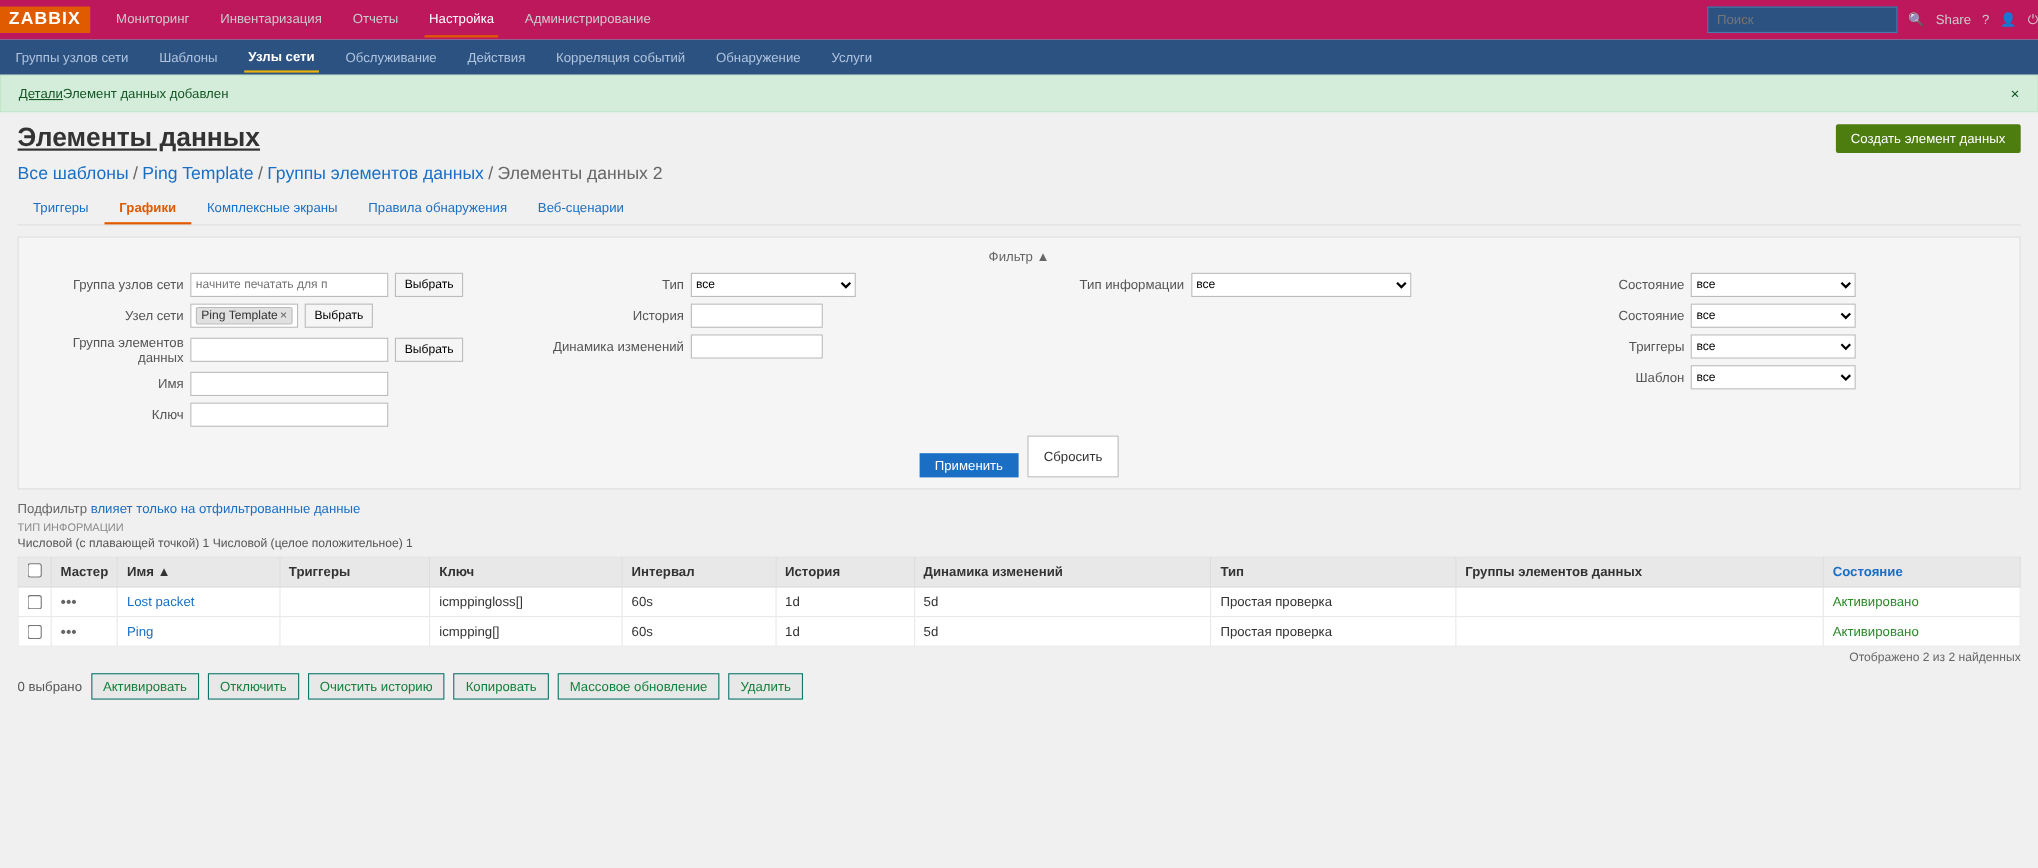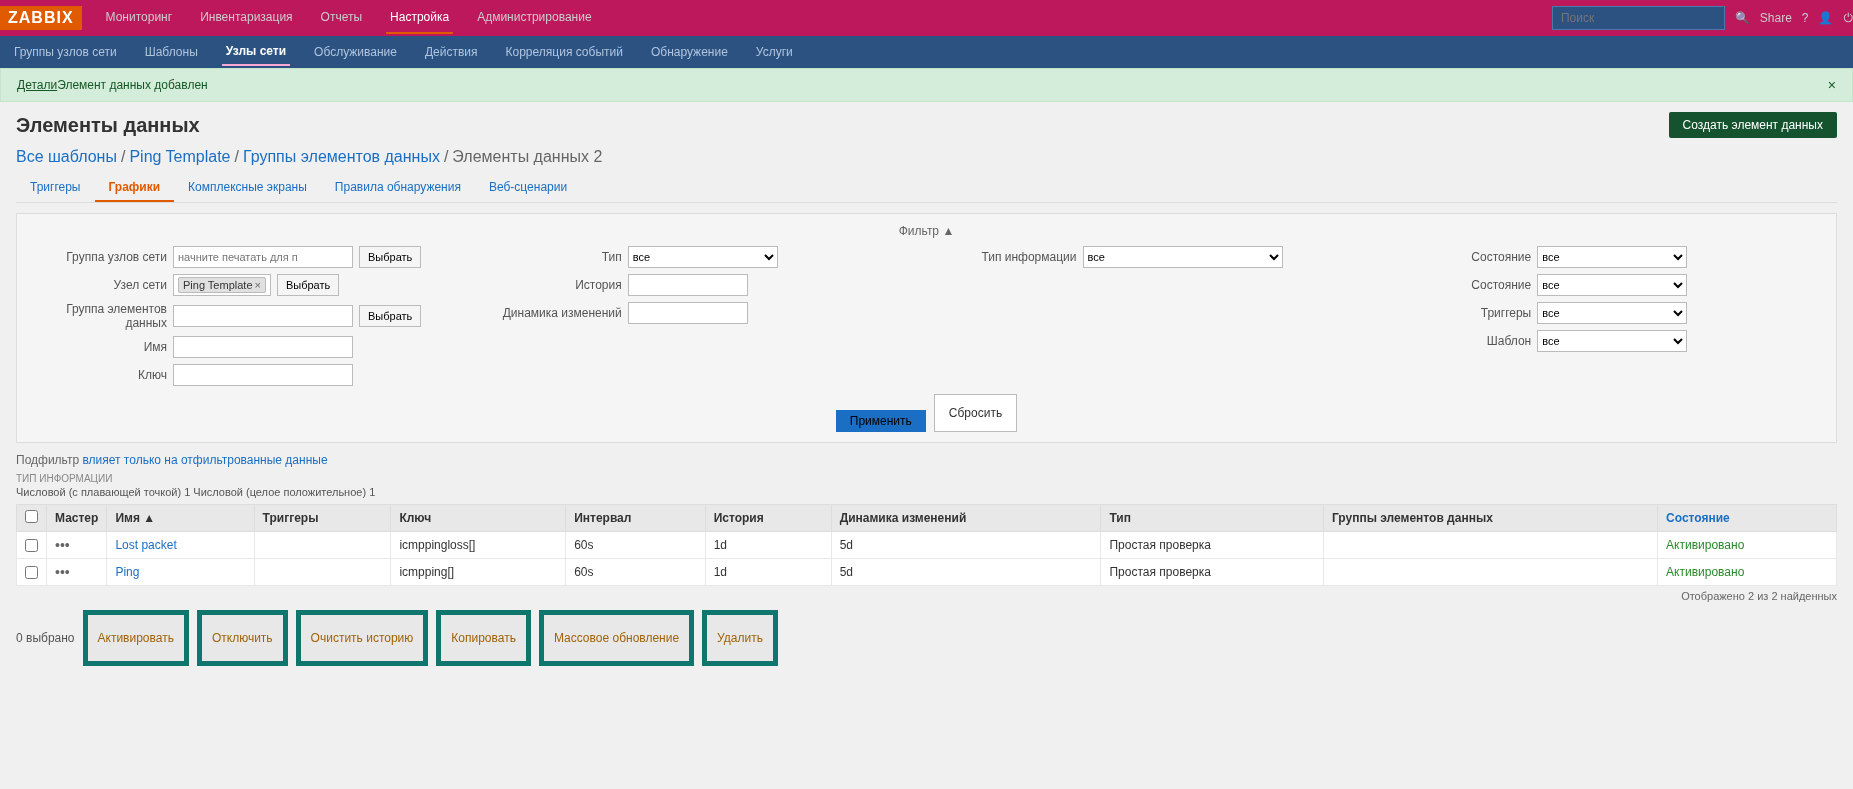--- a/index.html
+++ b/index.html
@@ -10,33 +10,33 @@
     .zabbix-logo { background: #e05a00; color: white; font-weight: bold; font-size: 16px; padding: 3px 8px; margin-right: 20px; letter-spacing: 1px; }
     .top-nav-items { display: flex; gap: 20px; flex: 1; }
     .top-nav-item { color: #ccc; font-size: 12px; cursor: pointer; padding: 8px 4px; }
     .top-nav-item.active { color: white; border-bottom: 2px solid #e05a00; }
     .top-nav-right { display: flex; align-items: center; gap: 10px; margin-left: auto; }
     .top-nav-right span { color: #ccc; font-size: 12px; cursor: pointer; }
 
     
     .sub-nav { background: #2c5282; display: flex; align-items: center; height: 32px; padding: 0 10px; gap: 20px; }
     .sub-nav-item { color: #b0c4de; font-size: 12px; cursor: pointer; padding: 6px 4px; }
-    .sub-nav-item.active { color: white; border-bottom: 2px solid #f9a8d4; font-weight: bold; }
+    .sub-nav-item.active { color: white; border-bottom: 2px solid #eab308; font-weight: bold; }
 
     
     .banner { background: #d4edda; border: 1px solid #c3e6cb; padding: 8px 16px; display: flex; justify-content: space-between; align-items: center; }
     .banner-link { color: #155724; text-decoration: underline; cursor: pointer; font-size: 12px; }
     .banner-msg { color: #155724; font-size: 12px; flex: 1; text-align: left; }
     .banner-close { color: #155724; cursor: pointer; font-size: 14px; }
 
     
     .page-content { padding: 10px 16px; }
     .page-header { display: flex; justify-content: space-between; align-items: center; margin-bottom: 10px; }
-    .page-title { font-size: 20px; font-weight: bold; color: #333; }
-    .create-btn { background: #14532d; color: white; border: none; padding: 6px 14px; font-size: 12px; cursor: pointer; border-radius: 2px; }
+    .page-title { font-size: 24px; font-weight: bold; color: #333; text-decoration: underline; }
+    .create-btn { background: #4d7c0f; color: white; border: none; padding: 6px 14px; font-size: 12px; cursor: pointer; border-radius: 2px; }
 
     
     .breadcrumb { display: flex; align-items: center; gap: 4px; margin-bottom: 8px; font-size: 16px; }
     .breadcrumb a { color: #1a6fc4; text-decoration: none; }
     .breadcrumb span { color: #666; }
 
     
     .tabs { display: flex; gap: 0; border-bottom: 1px solid #ddd; margin-bottom: 10px; }
     .tab { padding: 6px 14px; font-size: 12px; cursor: pointer; color: #1a6fc4; border-bottom: 2px solid transparent; }
     .tab.active { color: #e05a00; border-bottom: 2px solid #e05a00; font-weight: bold; }
@@ -56,21 +56,21 @@
     .tag-remove { cursor: pointer; color: #666; }
 
     
     .filter-body { display: flex; gap: 20px; }
     .filter-col { display: flex; flex-direction: column; gap: 6px; flex: 1; }
     .filter-field { display: flex; align-items: center; gap: 6px; }
     .filter-field-label { text-align: right; width: 140px; flex-shrink: 0; font-size: 12px; color: #555; }
 
     
     .filter-actions { display: flex; justify-content: center; gap: 8px; margin-top: 8px; }
-    .apply-btn { background: #1a6fc4; color: #000000; border: none; padding: 4px 14px; font-size: 12px; cursor: pointer; margin-top: 16px; }
+    .apply-btn { background: #1a6fc4; color: #ffffff; border: none; padding: 4px 14px; font-size: 12px; cursor: pointer; margin-top: 16px; }
     .reset-btn { background: white; color: #333; border: 1px solid #bbb; padding: 4px 14px; font-size: 12px; cursor: pointer; }
 
     
     .subfilter { font-size: 12px; color: #666; margin-bottom: 6px; }
     .subfilter-link { color: #1a6fc4; cursor: pointer; }
     .type-info { font-size: 11px; color: #555; margin-bottom: 6px; }
     .type-info-label { font-size: 10px; color: #888; text-transform: uppercase; margin-bottom: 2px; }
 
     
     .data-table { width: 100%; border-collapse: collapse; background: white; font-size: 12px; }
@@ -78,21 +78,21 @@
     .data-table td { border: 1px solid #e8e8e8; padding: 5px 8px; vertical-align: middle; }
     .col-check { width: 24px; }
     .col-master { width: 50px; }
     .link-blue { color: #1a6fc4; text-decoration: none; cursor: pointer; }
     .link-green { color: #2a8a2a; text-decoration: none; cursor: pointer; }
     .dots { color: #666; font-size: 14px; cursor: pointer; }
 
     
     .bottom-bar { display: flex; align-items: center; gap: 8px; margin-top: 8px; }
     .bottom-bar-count { color: #555; font-size: 12px; }
-    .bottom-btn { background: #e8e8e8; color: #a16207; border: 5px solid #0f766e; padding: 16px 10px; font-size: 12px; cursor: not-allowed; }
+    .bottom-btn { background: #e8e8e8; color: #15803d; border: 1px solid #0f766e; padding: 4px 10px; font-size: 12px; cursor: not-allowed; }
 
     
     .records-count { text-align: right; font-size: 11px; color: #666; margin-top: 4px; }
 
     
     .search-box { background: #2c5282; border: 1px solid #4a7aaa; color: white; padding: 3px 8px; font-size: 12px; height: 24px; }
 
     .checkbox-cell { display: flex; justify-content: center; }
   </style>
 </head>

